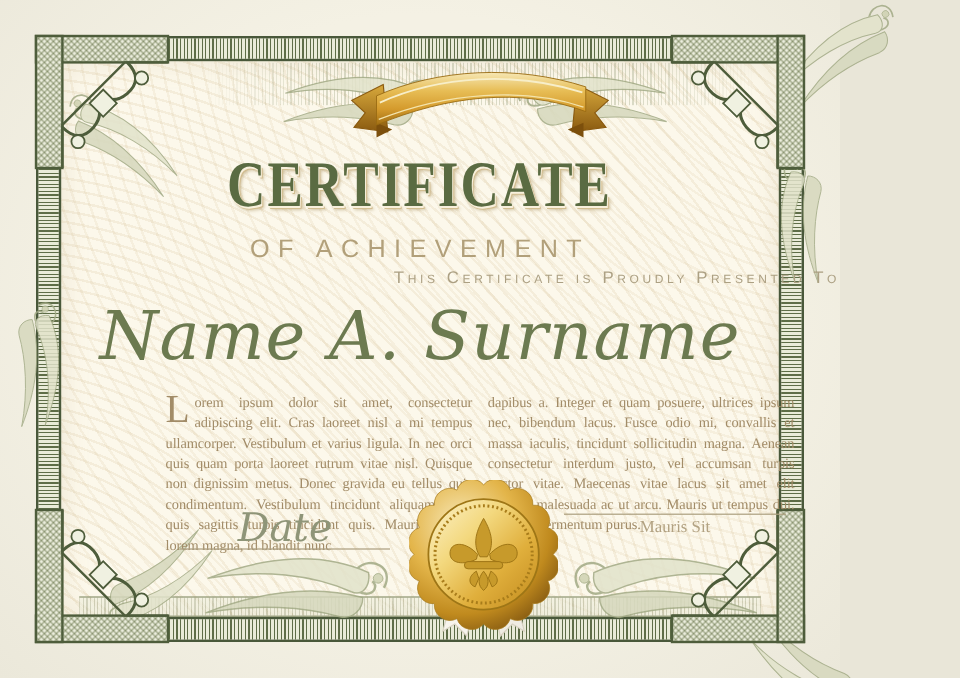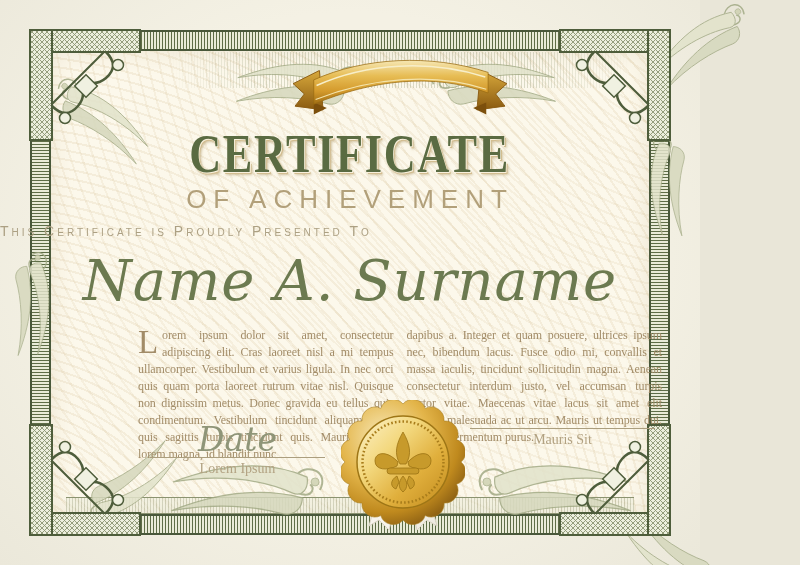--- a/index.html
+++ b/index.html
@@ -49,23 +49,23 @@
   .bottom-stripes{position:absolute;left:66px;right:66px;top:497px;height:15px;z-index:1;
     background:repeating-linear-gradient(90deg, rgba(128,138,100,.32) 0 1px, rgba(238,238,220,.6) 1px 3px);
     border-top:1px solid #8b9370;border-bottom:1px solid #8b9370;}
   
   .content{position:absolute;inset:0;z-index:4;}
   .ribbon-banner{position:absolute;left:287px;top:48px;width:226px;height:75px;z-index:5;}
   .title-wrap{position:absolute;left:0;right:0;top:123px;text-align:center;}
   .title{display:inline-block;font-family:"Liberation Serif",serif;font-weight:700;font-size:54px;
     letter-spacing:2px;color:#5a6b42;transform:scaleX(.82);
     text-shadow:1px 1px 0 #f8f0dc, 2px 2px 0 #d2bd90, 3px 3px 3px rgba(170,145,95,.55);}
-  .subtitle{position:absolute;left:0;right:0;top:184px;text-align:center;
-    font-family:"Liberation Sans",sans-serif;font-size:26px;color:#b2a07a;letter-spacing:7px;}
-  .presented{position:absolute;left:0;right:0;top:223px;text-align:left;
+  .subtitle{position:absolute;left:0;right:0;top:196px;text-align:center;
+    font-family:"Liberation Sans",sans-serif;font-size:21px;color:#b2a07a;letter-spacing:7px;}
+  .presented{position:absolute;left:0;right:0;top:223px;text-align:right;
     font-family:"Liberation Sans",sans-serif;font-variant:small-caps;font-size:14px;
     color:#aca083;letter-spacing:3px;}
   .recipient{position:absolute;left:0;right:0;top:248px;text-align:center;
     font-family:"DejaVu Serif",serif;font-style:italic;font-size:56px;color:#6c7a50;letter-spacing:1px;}
   .body-cols{position:absolute;left:138px;top:327px;width:524px;display:flex;gap:13px;}
   .col{flex:1;font-family:"Liberation Serif",serif;font-size:12px;line-height:1.42;
     color:#a28c68;text-align:justify;letter-spacing:-0.1px;}
   .dropcap{float:left;font-size:33px;line-height:.82;padding:2px 4px 0 0;color:#a28c68;
     font-family:"Liberation Serif",serif;}
   .sig-block{position:absolute;top:420px;text-align:center;}
@@ -201,21 +201,20 @@
     <div class="recipient">Name A. Surname</div>
 
     <div class="body-cols">
       <div class="col"><span class="dropcap">L</span><span>orem ipsum dolor sit amet, consectetur adipiscing elit. Cras laoreet nisl a mi tempus ullamcorper. Vestibulum et varius ligula. In nec orci quis quam porta laoreet rutrum vitae nisl. Quisque non dignissim metus. Donec gravida eu tellus quis condimentum. Vestibulum tincidunt aliquam arcu, quis sagittis turpis tincidunt quis. Mauris aliquet lorem magna, id blandit nunc</span></div>
       <div class="col"><span>dapibus a. Integer et quam posuere, ultrices ipsum nec, bibendum lacus. Fusce odio mi, convallis et massa iaculis, tincidunt sollicitudin magna. Aenean consectetur interdum justo, vel accumsan turpis auctor vitae. Maecenas vitae lacus sit amet elit posuere malesuada ac ut arcu. Mauris ut tempus dui. Fusce ac fermentum purus.</span></div>
     </div>
 
     <div class="sig-block date-pos">
       <div class="sig-label">Date</div>
       <div class="sig-line"></div>
-      <div class="sig-value">Lorem Ipsum</div>
     </div>
 
     <div class="sig-block sign-pos">
       <div class="sig-line"></div>
       <div class="sig-value">Mauris Sit</div>
     </div>
 
     <svg class="seal" viewBox="-62 -62 124 140">
       <g>
         <path d="M-24 28 L-34 64 L-24 58 L-14 68 L-6 36 Z" fill="#f7f4ec" stroke="#d9d3c3" stroke-width="1"></path>

